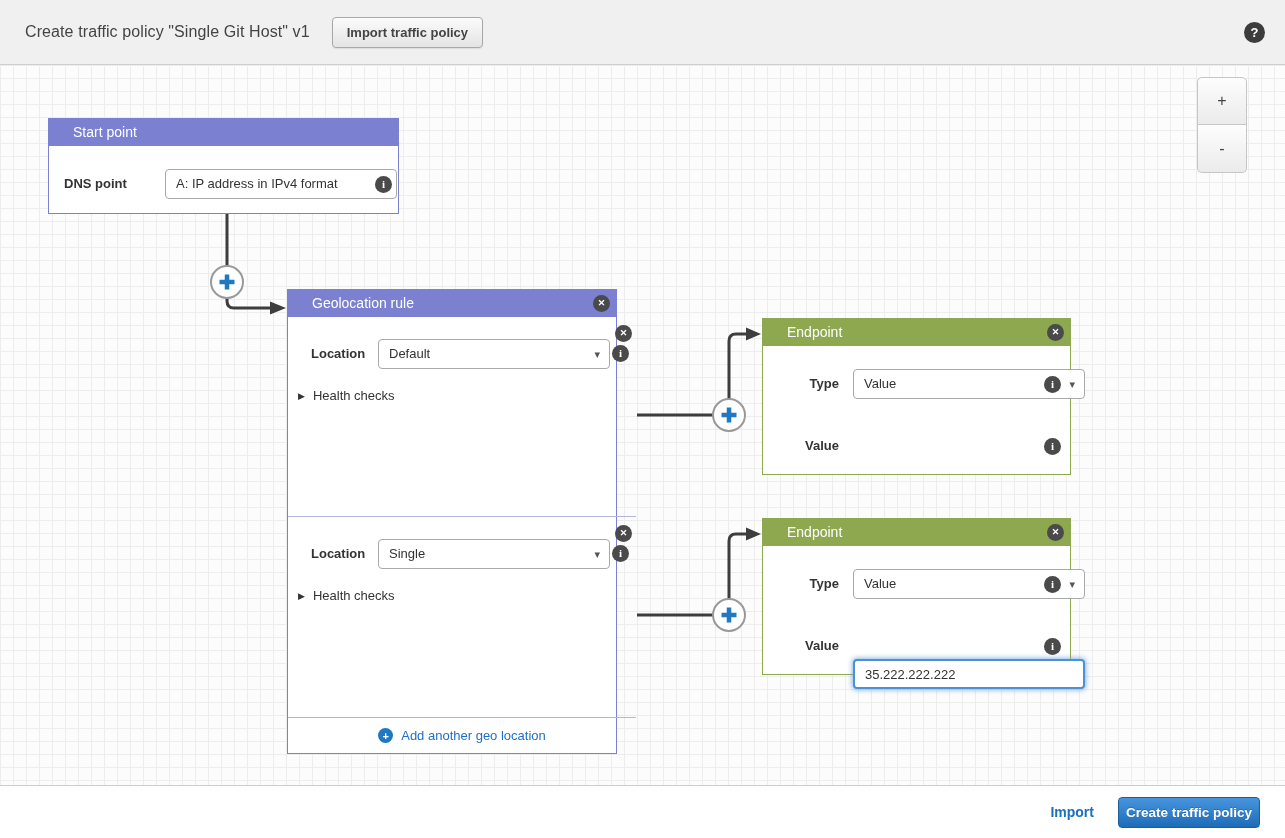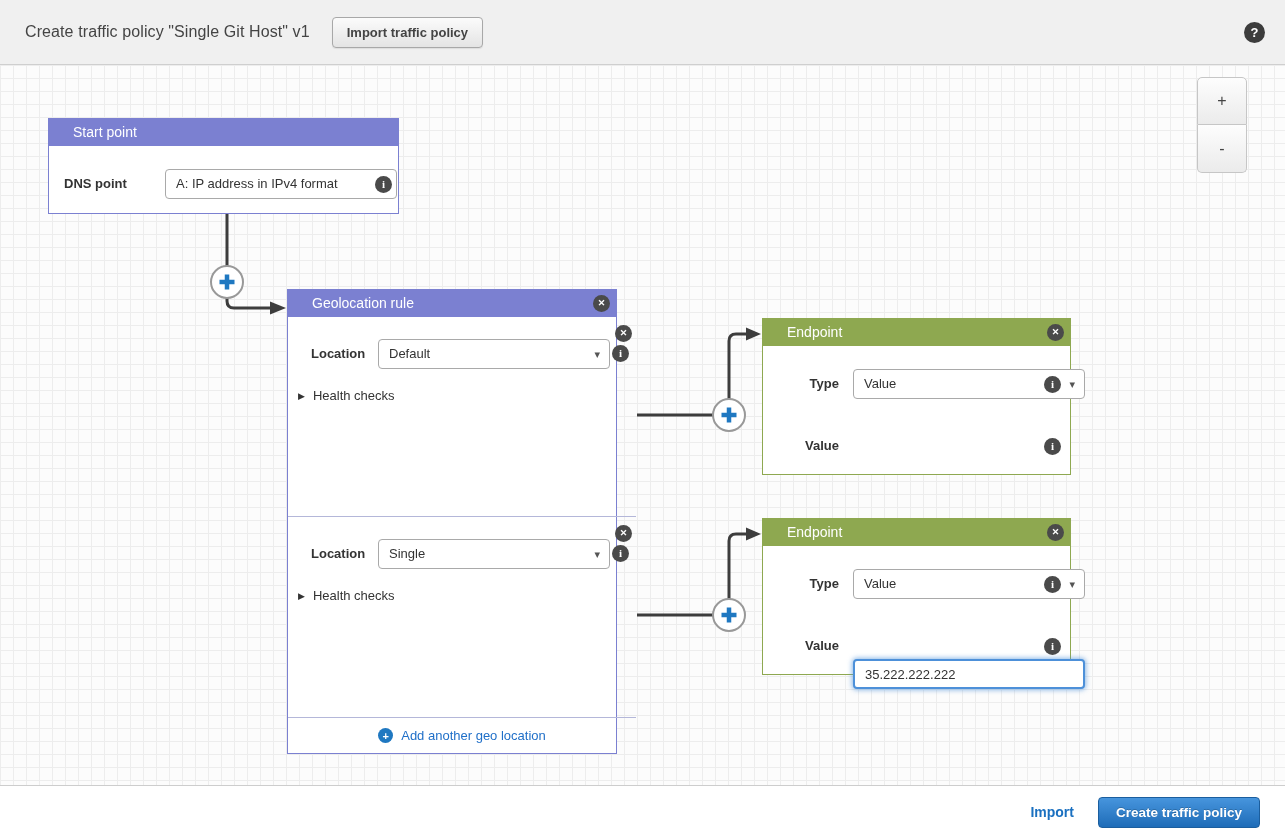--- a/index.html
+++ b/index.html
@@ -129,21 +129,21 @@
     position:absolute; top:785px; left:0; width:1285px; height:53px;
     background:#fff; border-top:1px solid #cdcdcd;
     display:flex; align-items:center; justify-content:flex-end;
     padding-right:25px; gap:24px;
   }
   .cancel-link { font-size:14px; font-weight:bold; color:#1a70c0; cursor:pointer; }
   .btn-primary {
     font-size:13.5px; font-weight:bold; color:#fff;
     background:linear-gradient(#4795dd,#1e6cb8);
     border:1px solid #1b5e9e; border-radius:4px;
-    padding:7px 17px; cursor:pointer;
+    padding:7px 7px; cursor:pointer;
     text-shadow:0 -1px 0 rgba(0,0,0,.2);
     text-align:center;
   }
 </style>
 </head>
 <body>
 
 <div class="app">
 
   <div class="topbar">

